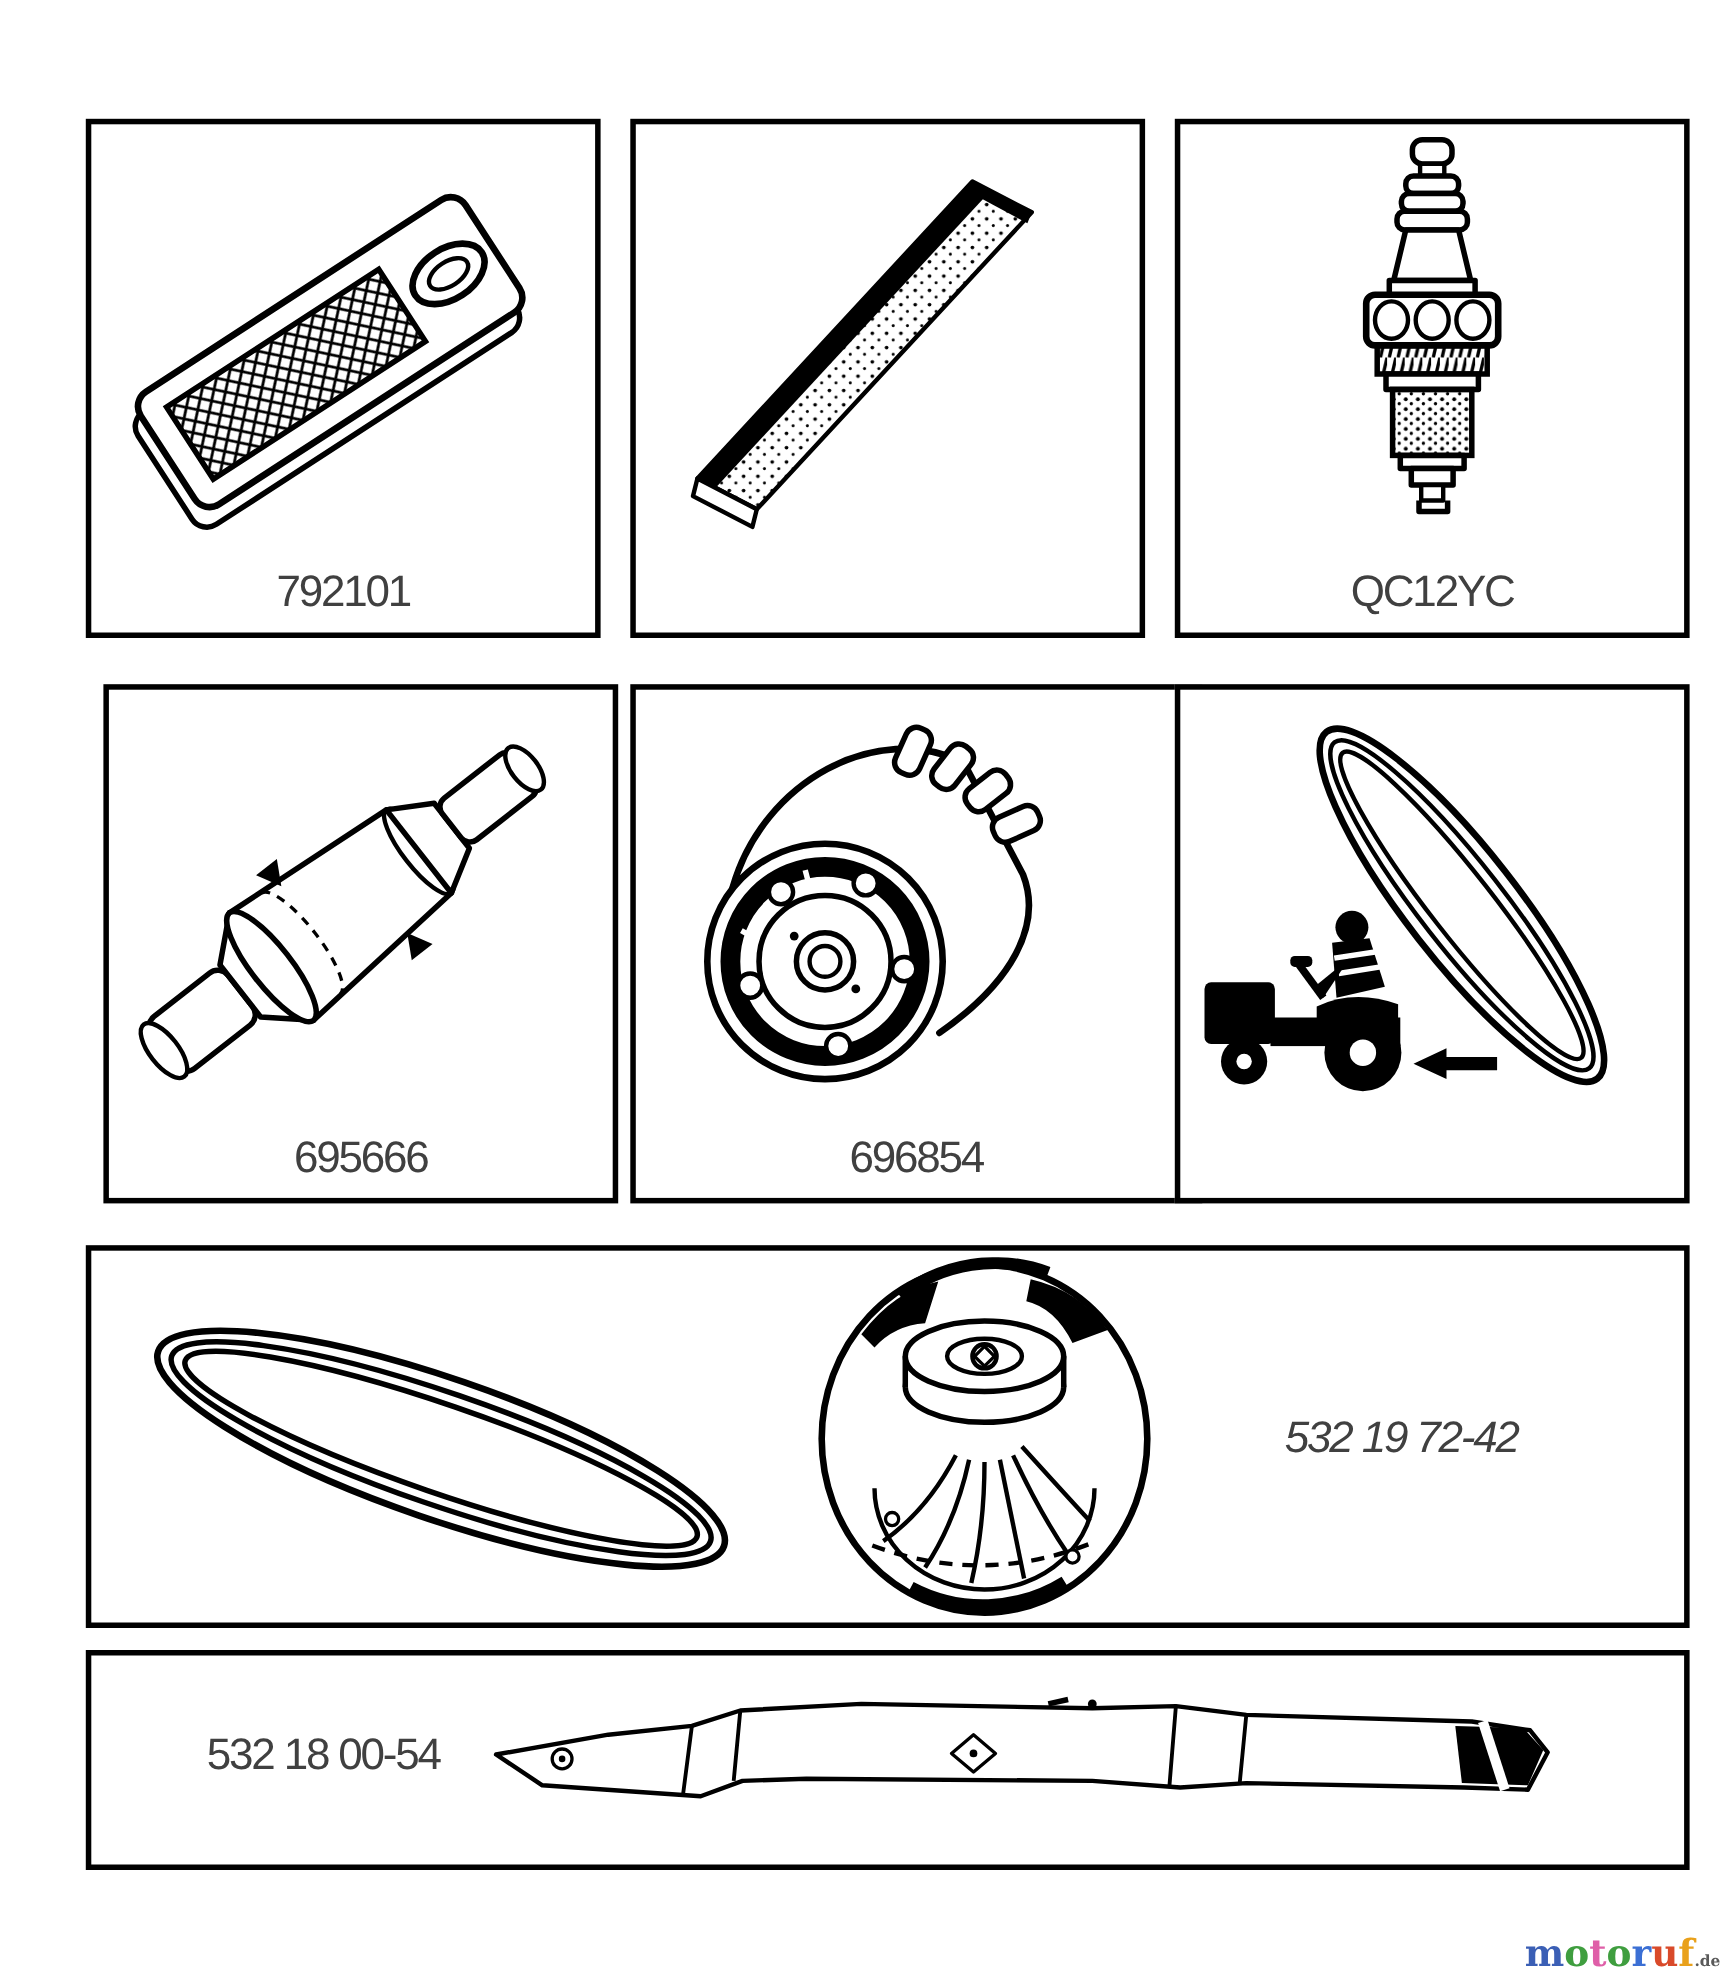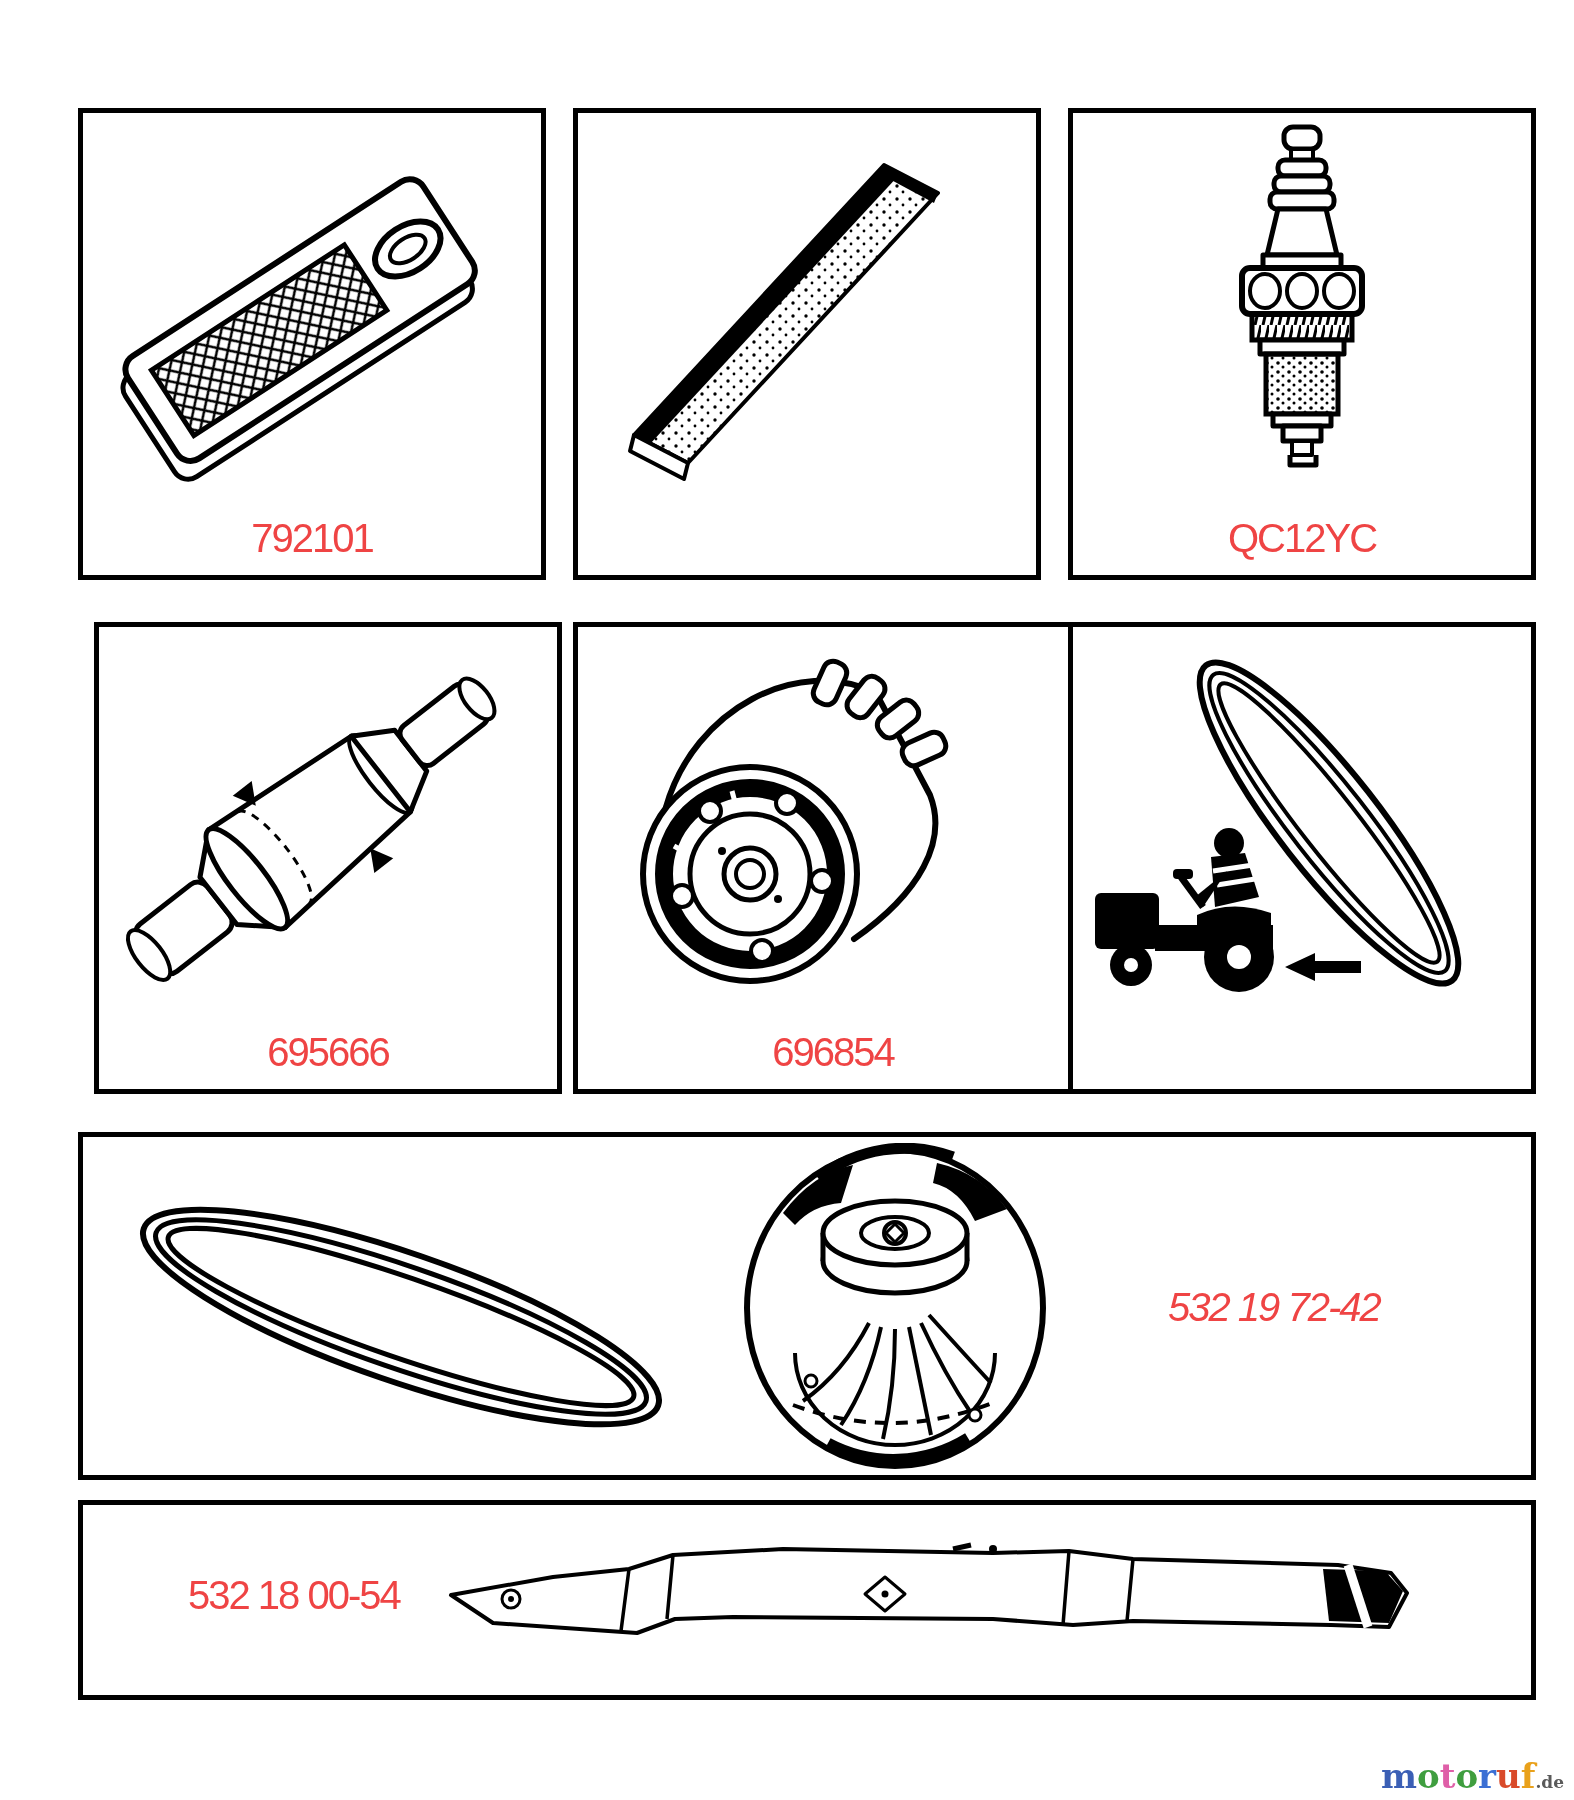--- a/index.html
+++ b/index.html
@@ -14,41 +14,41 @@
   #cell-pre-filter {left:573px; top:108px;  width:468px;  height:472px;}
   #cell-spark-plug {left:1068px;top:108px;  width:468px;  height:472px;}
   #cell-fuel-filter{left:94px;  top:622px;  width:468px;  height:472px;}
   #cell-oil-filter {left:573px; top:622px;  width:520px;  height:472px;}
   #cell-drive-belt {left:1068px;top:622px;  width:468px;  height:472px;}
   #cell-belt-mandrel{left:78px; top:1132px; width:1458px; height:348px;font-style:italic;}
   #cell-blade      {left:78px;  top:1500px; width:1458px; height:200px;}
 
   .part-label{
     position:absolute;left:0;right:0;bottom:14px;text-align:center;
-    font-size:40px;letter-spacing:-2px;color:#ef4444;white-space:nowrap;
+    font-size:40px;letter-spacing:-2px;color:#404040;white-space:nowrap;
   }
   .part-label.free{left:auto;right:auto;bottom:auto;text-align:left;}
   #label-belt-mandrel{position:absolute;left:1085px;top:148px;}
   #label-blade{position:absolute;left:105px;top:68px;}
 
   .drawing{position:absolute;}
   .draw-std{left:4px;top:4px;width:452px;height:392px;}
   #draw-belt-big{left:18px;top:12px;width:600px;height:320px;}
   #draw-mandrel{left:640px;top:6px;width:340px;height:330px;}
   #draw-blade{left:350px;top:2px;width:1000px;height:190px;}
 
   svg{display:block;}
   .ln{stroke:#000;fill:#fff;stroke-linejoin:round;stroke-linecap:round;}
 
   #watermark{
     position:absolute;right:10px;bottom:4px;
     font-family:"DejaVu Serif",serif;font-weight:bold;font-size:34px;
     white-space:nowrap;cursor:pointer;
   }
-  #watermark .suffix{font-size:17px;font-weight:bold;}
+  #watermark .suffix{font-size:14px;font-weight:bold;}
 </style>
 </head>
 <body>
 
 <div class="grid-cell" id="cell-air-filter">
   <svg class="drawing draw-std" viewBox="0 0 452 392">
     <defs>
       <pattern id="mesh" width="15" height="15" patternUnits="userSpaceOnUse">
         <path d="M0,15 L15,0 M0,0 L15,15" stroke="#000" stroke-width="2.5" fill="none"></path>
       </pattern>

